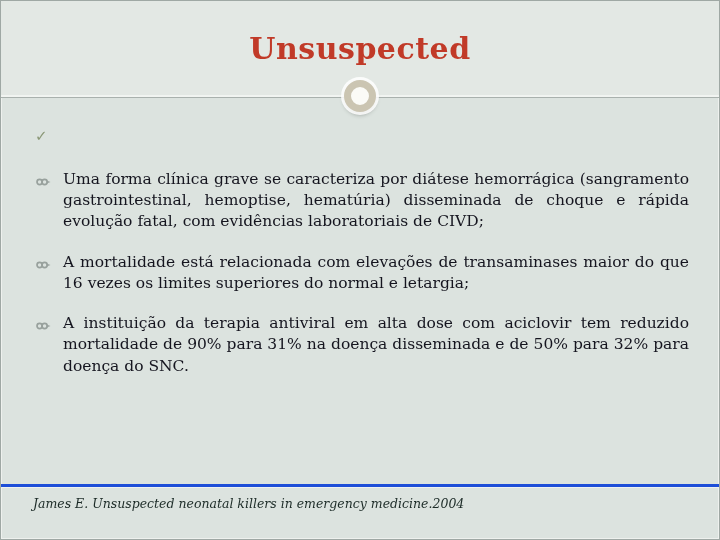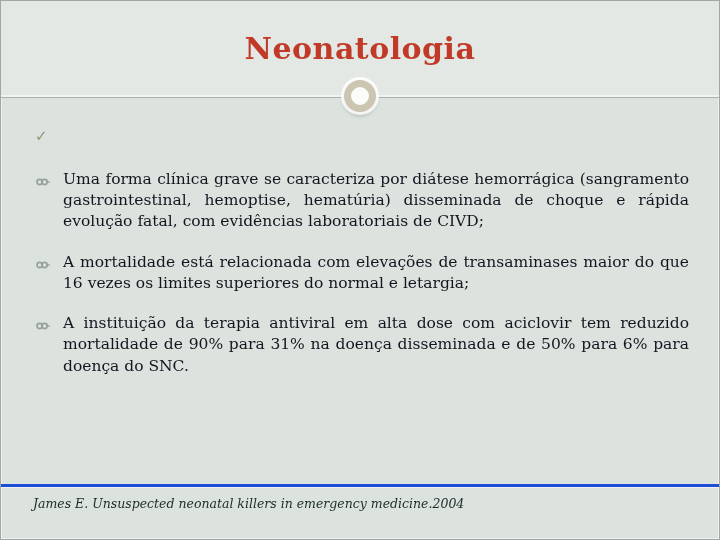--- a/index.html
+++ b/index.html
@@ -86,21 +86,21 @@
     font-size:12.5px;
     color: var(--footer_color, #1c2b27);
   }
 </style>
 </head>
 <body>
 
 <div class="slide">
 
   <div class="title-band">
-    <h1 class="page-title">Neonatologia</h1>
+    <h1 class="page-title">Unsuspected</h1>
   </div>
 
   <div class="divider">
     <div class="ornament"></div>
   </div>
 
   <div class="content">
 
     <div class="heading-row">
       <span class="check-icon">✓</span>
@@ -130,21 +130,21 @@
     </div>
 
     <div class="bullet">
       <span class="bullet-icon">
         <svg width="16" height="12" viewBox="0 0 16 12" aria-hidden="true">
           <circle cx="4.6" cy="6" r="2.6" fill="none" stroke="currentColor" stroke-width="1.7"></circle>
           <circle cx="9.6" cy="6" r="2.6" fill="none" stroke="currentColor" stroke-width="1.7"></circle>
           <path d="M11.6 4.6 L15.5 6 L11.6 7.4 Z" fill="currentColor"></path>
         </svg>
       </span>
-      <div class="bullet-text">A instituição da terapia antiviral em alta dose com aciclovir tem reduzido mortalidade de 90% para 31% na doença disseminada e de 50% para 6% para doença do SNC.</div>
+      <div class="bullet-text">A instituição da terapia antiviral em alta dose com aciclovir tem reduzido mortalidade de 90% para 31% na doença disseminada e de 50% para 32% para doença do SNC.</div>
     </div>
 
   </div>
 
   <div class="footer">
     <p class="footer-citation">James E. Unsuspected neonatal killers in emergency medicine.2004</p>
   </div>
 
 </div>
 

